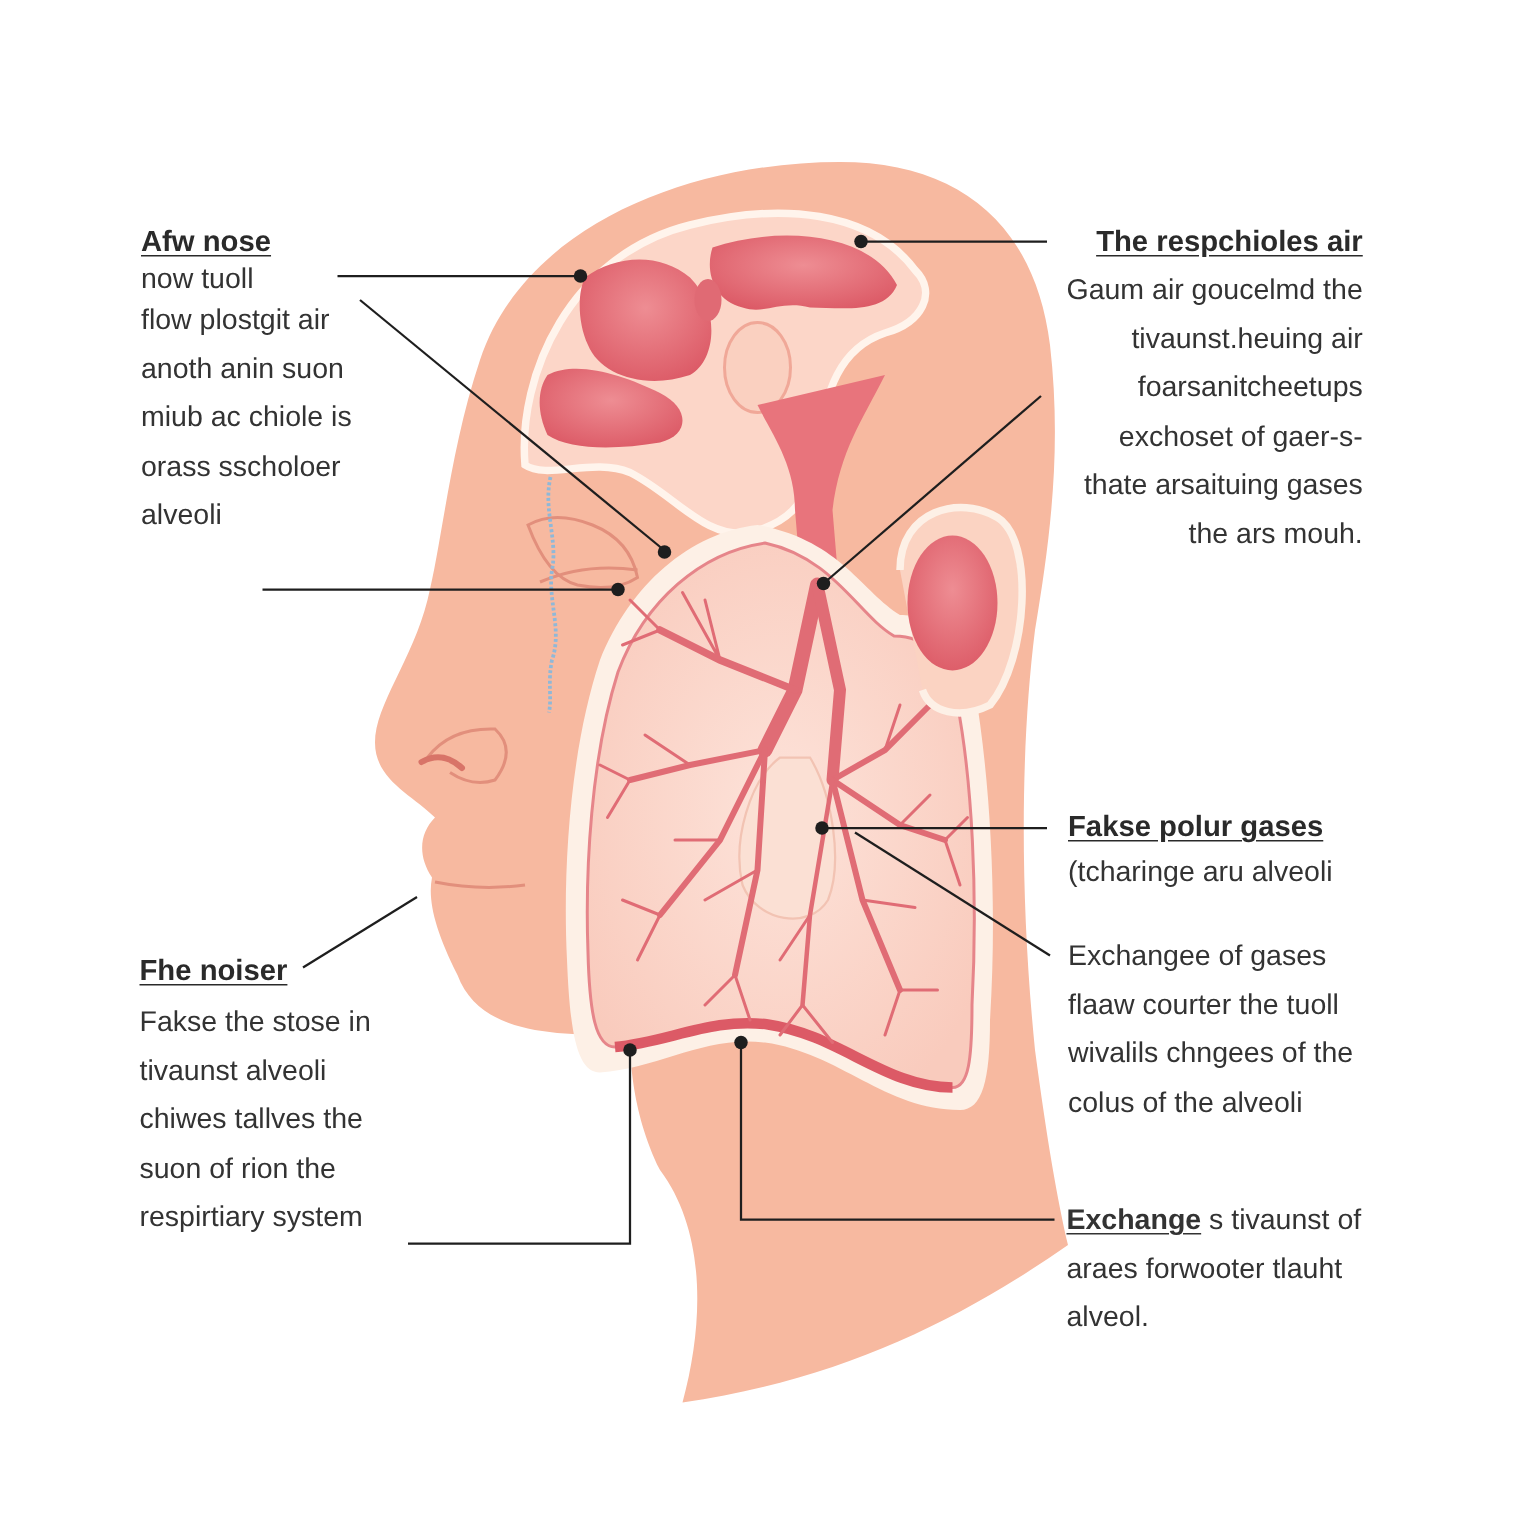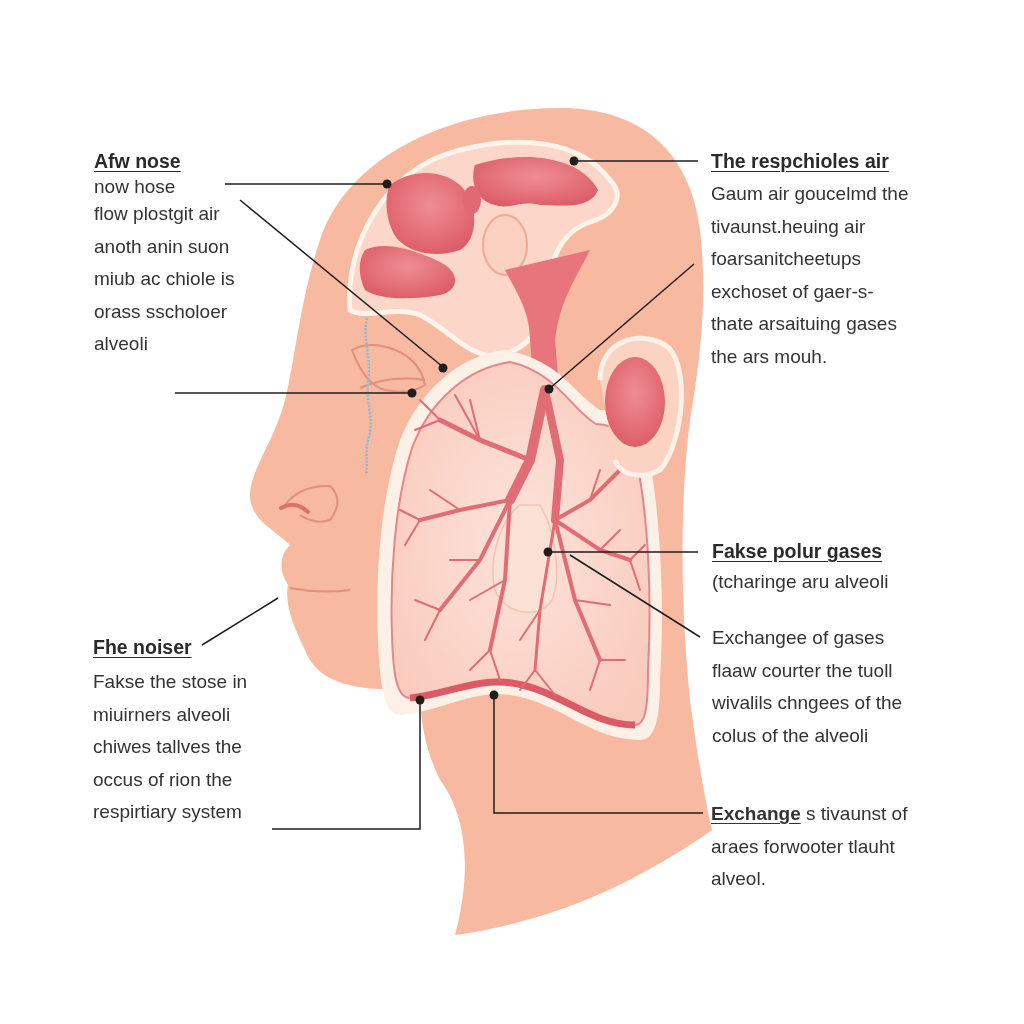--- a/index.html
+++ b/index.html
@@ -118,38 +118,38 @@
     <circle cx="420" cy="700" r="4.5"></circle>
     <circle cx="574" cy="161" r="4.5"></circle>
     <circle cx="549" cy="389" r="4.5"></circle>
     <circle cx="548" cy="552" r="4.5"></circle>
     <circle cx="494" cy="695" r="4.5"></circle>
   </g>
 </svg>
 
 <div class="label-block" style="left:94px; top:146px;">
   <span class="title">Afw nose</span>
-  <span class="line" style="line-height:22px;">now hose</span>
+  <span class="line" style="line-height:22px;">now tuoll</span>
   <span class="line">flow plostgit air</span>
   <span class="line">anoth anin suon</span>
   <span class="line">miub ac chiole is</span>
   <span class="line">orass sscholoer</span>
   <span class="line">alveoli</span>
 </div>
 
 <div class="label-block" style="left:93px; top:632px;">
   <span class="title" style="margin-bottom:4px;">Fhe noiser</span>
   <span class="line">Fakse the stose in</span>
-  <span class="line">miuirners alveoli</span>
+  <span class="line">tivaunst alveoli</span>
   <span class="line">chiwes tallves the</span>
-  <span class="line">occus of rion the</span>
+  <span class="line">suon of rion the</span>
   <span class="line">respirtiary system</span>
 </div>
 
-<div class="label-block" style="left:711px; top:146px;">
+<div class="label-block" style="left:711px; top:146px;text-align:right;">
   <span class="title" style="margin-bottom:2px;">The respchioles air</span>
   <span class="line">Gaum air goucelmd the</span>
   <span class="line">tivaunst.heuing air</span>
   <span class="line">foarsanitcheetups</span>
   <span class="line">exchoset of gaer-s-</span>
   <span class="line">thate arsaituing gases</span>
   <span class="line">the ars mouh.</span>
 </div>
 
 <div class="label-block" style="left:712px; top:536px;">

